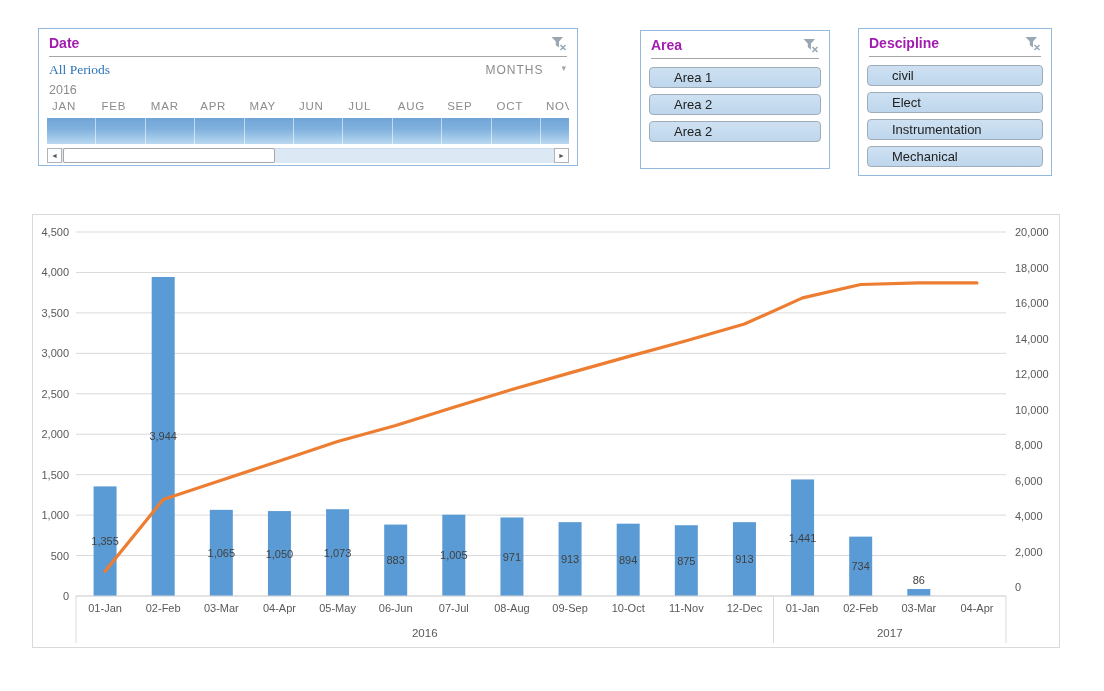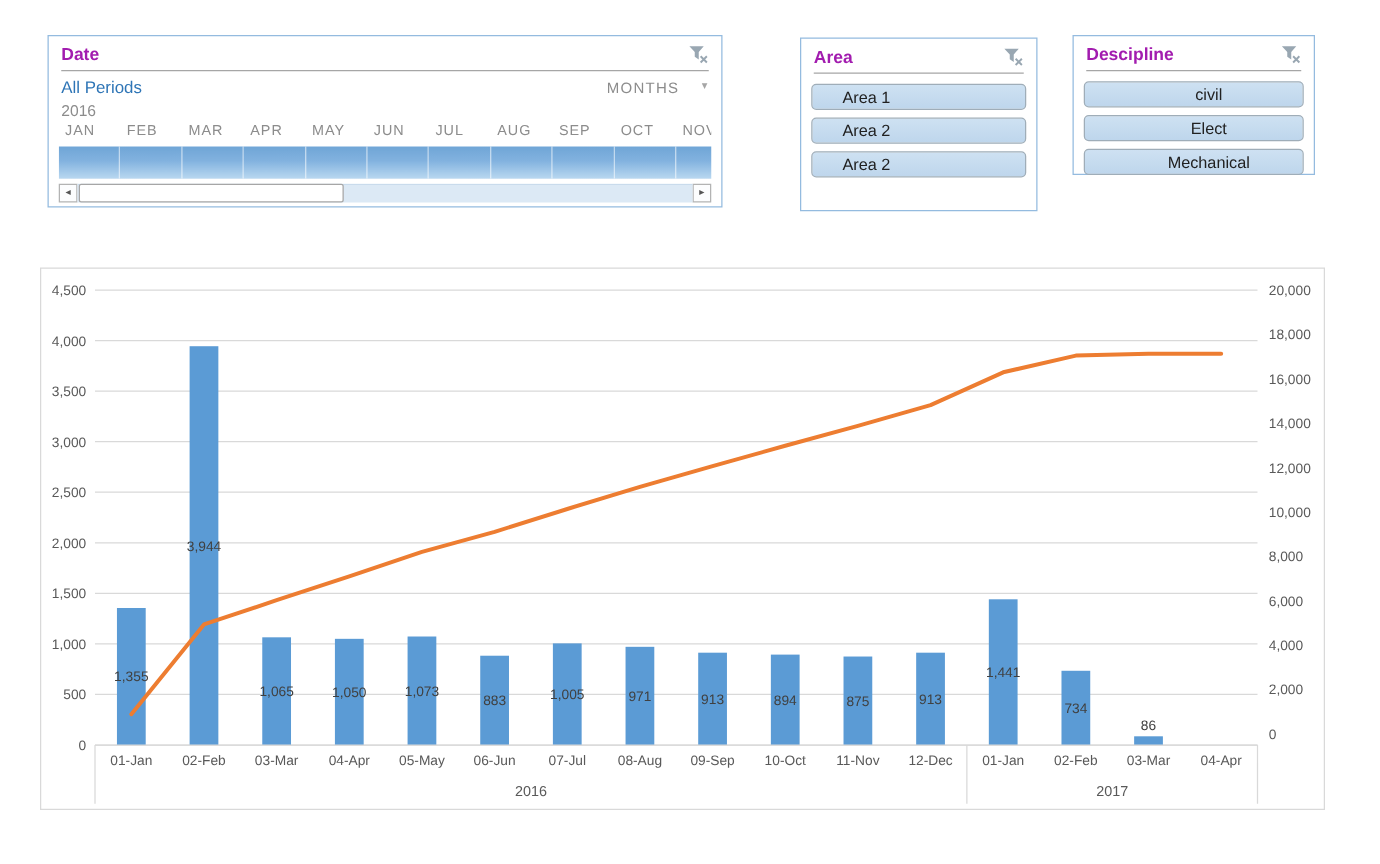--- a/index.html
+++ b/index.html
@@ -5,35 +5,35 @@
   html,body{margin:0;padding:0;background:#fff;}
   body{width:1104px;height:691px;position:relative;font-family:"Liberation Sans",sans-serif;overflow:hidden;}
   .panel{position:absolute;background:#fff;border:1px solid #94BBDF;box-sizing:border-box;}
   .panel-header{display:flex;justify-content:space-between;align-items:flex-start;padding:6px 10px 2px;}
   .panel-title{font-weight:bold;font-size:14px;color:#a21caf;}
   .filter-icon{width:17px;height:17px;flex:0 0 auto;cursor:pointer;}
   .divider{border-bottom:1px solid #A6A6A6;margin:2px 10px 0;}
   
   #date-panel{left:38px;top:28px;width:540px;height:138px;}
   .date-row2{display:flex;justify-content:space-between;align-items:center;padding:5px 10px 0;}
-  .all-periods{color:#2E75B6;font-size:13.5px;}
+  .all-periods{color:#2E75B6;font-size:13.5px;font-family:Liberation Serif, serif;}
   .granularity{color:#8C8C8C;font-size:12px;letter-spacing:1px;display:flex;align-items:flex-start;gap:18px;cursor:pointer;}
   .dd-caret{font-size:9px;color:#A6A6A6;}
   .year-label{color:#8C8C8C;font-size:12.5px;padding:5px 10px 1px;}
   .months-row{display:flex;overflow:hidden;margin:2px 8px 0;height:16px;}
   .month-cell{flex:0 0 49.4px;font-size:11.5px;color:#8C8C8C;letter-spacing:0.8px;padding-left:5px;box-sizing:border-box;white-space:nowrap;}
   .timeline-bar{display:flex;overflow:hidden;margin:2px 8px 0;height:26px;}
   .timeline-cell{flex:0 0 49.4px;background:linear-gradient(180deg,#6FA5D6 0%,#82B2DF 45%,#B9D8F0 100%);border-right:1px solid rgba(255,255,255,0.55);box-sizing:border-box;cursor:pointer;}
   .scrollbar{display:flex;margin:4px 8px 0;height:15px;align-items:stretch;}
   .scroll-btn{width:15px;border:1px solid #B3B3B3;background:#FCFDFE;display:flex;align-items:center;justify-content:center;font-size:7px;color:#555;box-sizing:border-box;cursor:pointer;}
   .scroll-track{flex:1;position:relative;background:#DCE9F5;box-shadow:inset 0 1px 0 #C9DBEC;}
   .scroll-thumb{position:absolute;left:1px;top:0;bottom:0;width:43%;background:#fff;border:1px solid #A6A6A6;border-radius:2px;box-sizing:border-box;cursor:grab;}
   
   #area-panel{left:640px;top:30px;width:190px;height:139px;}
-  #descipline-panel{left:858px;top:28px;width:194px;height:112px;text-align:center;}
+  #descipline-panel{left:858px;top:28px;width:194px;height:148px;}
   .slicer-items{padding:8px 8px 0;}
   .slicer-btn{height:21px;line-height:19px;border:1px solid #9FADB8;border-radius:4px;background:linear-gradient(180deg,#CEE1F2,#BED6EC);font-size:13px;color:#212121;padding-left:24px;margin-bottom:6px;box-sizing:border-box;cursor:pointer;}
   
   #chart-frame{position:absolute;left:32px;top:214px;width:1028px;height:434px;border:1px solid #D9D9D9;background:#fff;box-sizing:border-box;}
   svg text{font-family:"Liberation Sans",sans-serif;}
 </style>
 </head>
 <body>
 
 <div class="panel" id="date-panel">
@@ -119,20 +119,21 @@
         <path d="M1.5 2 L13 2 L9 6.6 L9 12.5 L5.8 10.3 L5.8 6.6 Z" fill="#99A7B2"></path>
         <path d="M10.5 10 L15.5 15 M15.5 10 L10.5 15" stroke="#99A7B2" stroke-width="1.5" fill="none"></path>
       </svg>
     </span>
   </div>
   <div class="divider"></div>
   <div class="slicer-items">
 
   <div class="slicer-btn">civil</div>
       <div class="slicer-btn">Elect</div>
+      <div class="slicer-btn">Instrumentation</div>
       <div class="slicer-btn">Mechanical</div>
     </div>
 </div>
 
 <div id="chart-frame">
   <svg id="chart-svg" width="1026" height="432" viewBox="0 0 1026 432">
       <line x1="43" y1="381" x2="973" y2="381" stroke="#D9D9D9" stroke-width="1"></line>
       <text x="36" y="385" text-anchor="end" fill="#595959" font-size="11">0</text>
       <line x1="43" y1="340.55555555555554" x2="973" y2="340.55555555555554" stroke="#D9D9D9" stroke-width="1"></line>
       <text x="36" y="344.55555555555554" text-anchor="end" fill="#595959" font-size="11">500</text>

